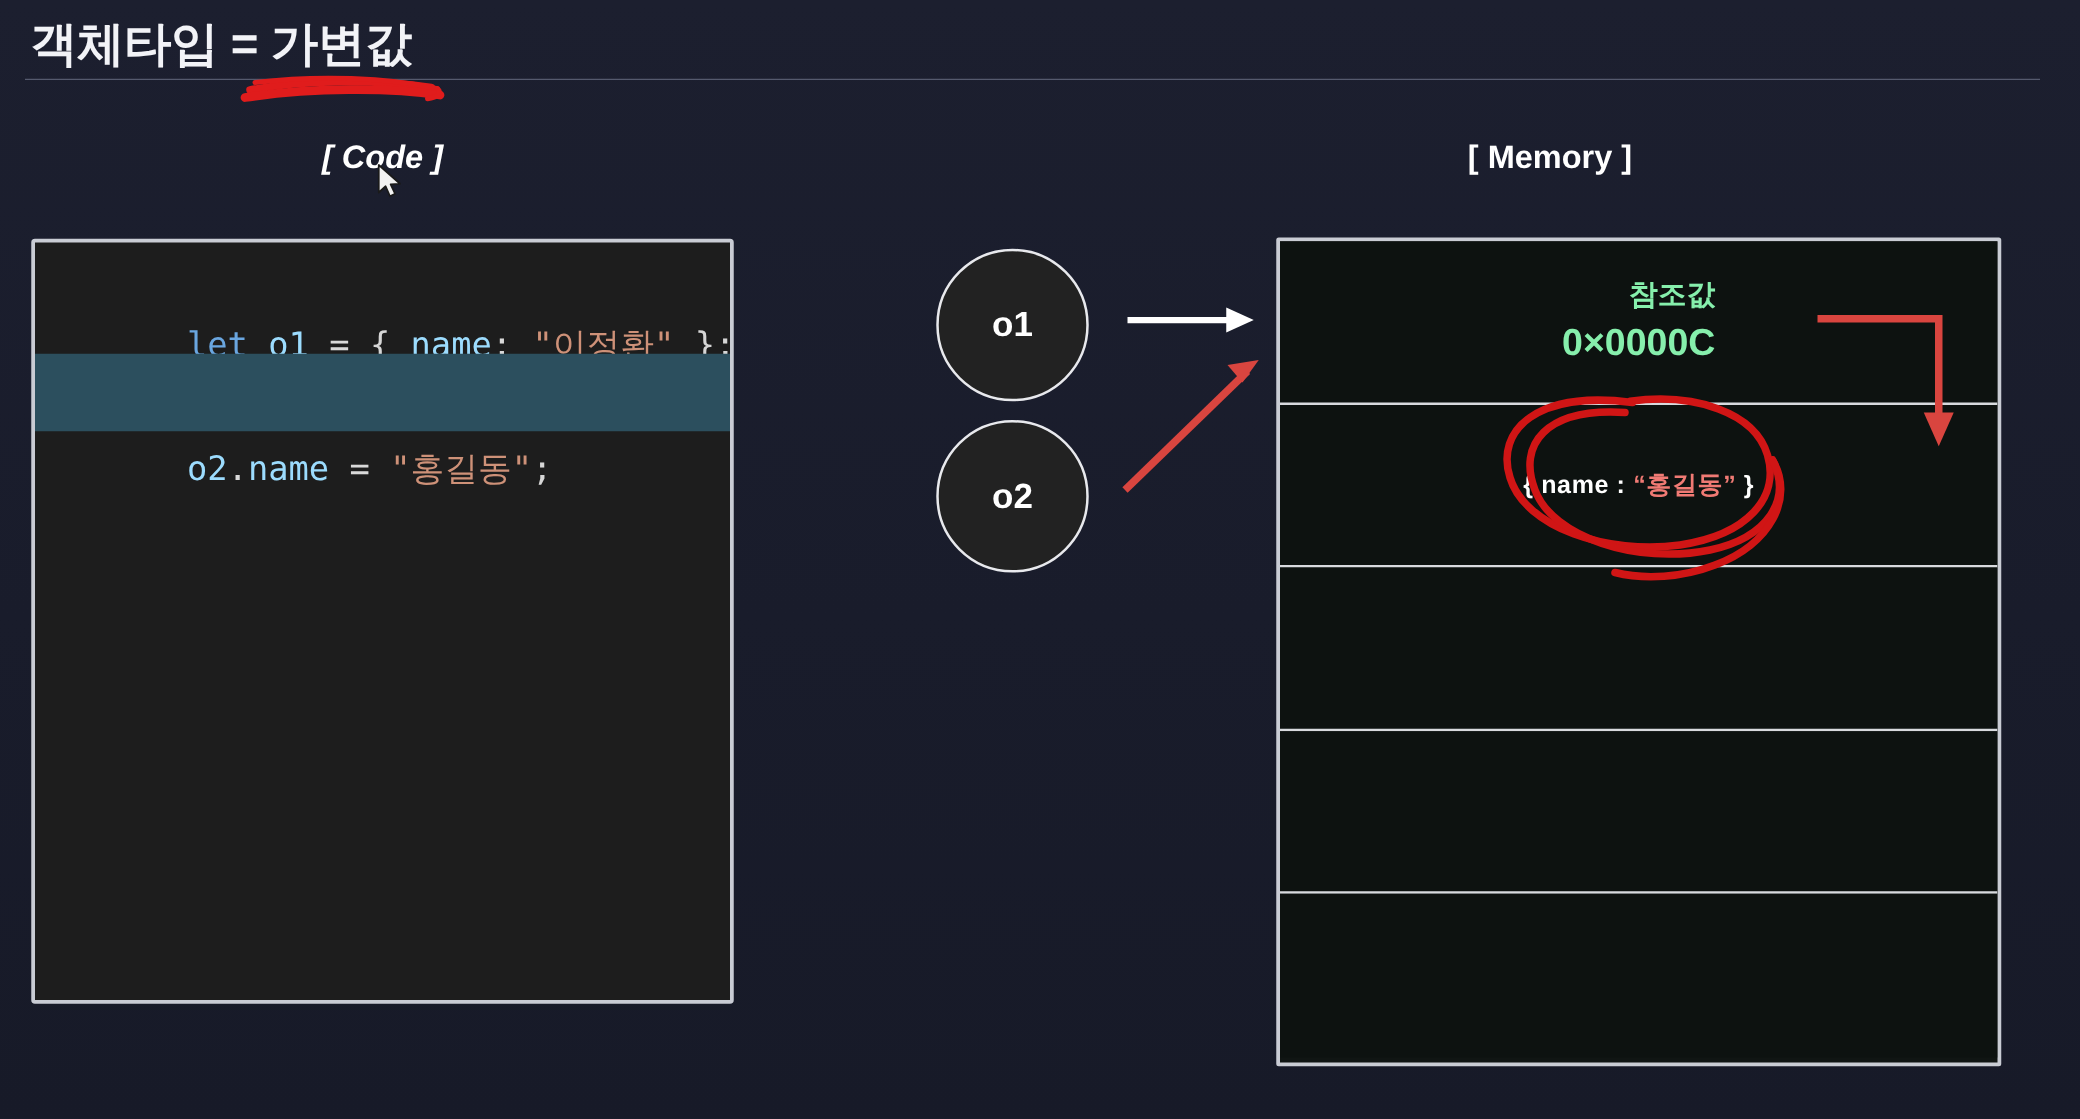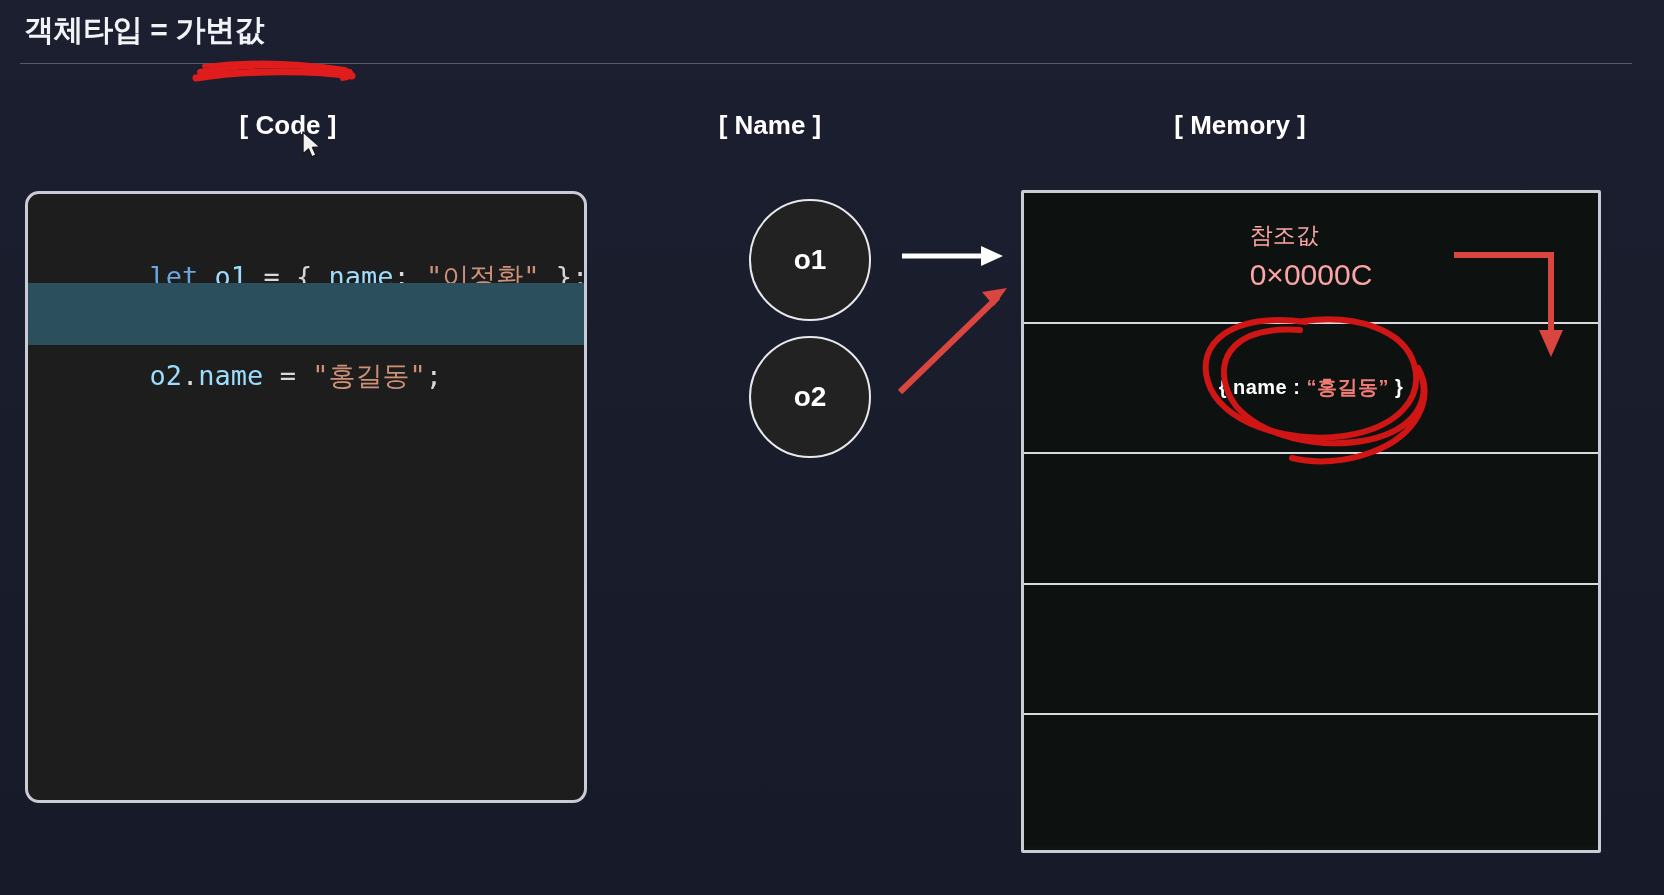--- a/index.html
+++ b/index.html
@@ -12,21 +12,21 @@
   #stage {
     position: relative;
     width: 1664px; height: 895px;
     background: linear-gradient(180deg, #1c1f2f 0%, #191c2b 55%, #171a28 100%);
   }
 
   
   .title {
     position: absolute;
     left: 24px; top: 10px;
-    font-size: 30px;
+    font-size: 38px;
     font-weight: bold;
     color: #f2f3f7;
     letter-spacing: -0.4px;
     white-space: nowrap;
   }
   .hrule {
     position: absolute;
     left: 20px; top: 63px;
     width: 1612px; height: 1px;
     background: #555a6e;
@@ -34,32 +34,32 @@
 
   
   .col-head {
     position: absolute;
     font-size: 26px;
     font-weight: bold;
     color: #ffffff;
     white-space: nowrap;
     text-align: center;
   }
-  #head-code   { left: 128px;  top: 110px; width: 320px; }
+  #head-code   { left: 146px;  top: 110px; width: 320px; font-style: italic; }
   #head-name   { left: 655px;  top: 110px; width: 230px; }
   #head-memory { left: 1120px; top: 110px; width: 240px; }
 
   
   #code-panel {
     position: absolute;
     left: 25px; top: 191px;
     width: 562px; height: 612px;
     background: #1d1d1d;
     border: 3px solid #c9ccd4;
-    border-radius: 14px;
+    border-radius: 3px;
     overflow: hidden;
   }
   .code-line {
     position: relative;
     height: 55px;
     line-height: 55px;
     padding-left: 24px;
     font-family: "DejaVu Sans Mono", monospace;
     font-size: 27px;
     white-space: pre;
@@ -109,24 +109,24 @@
     position: relative;
     height: 130.5px;
     border-bottom: 2px solid #d8dade;
     display: flex;
     align-items: center;
     justify-content: center;
     background: #0d1210;
   }
   .mem-row:last-child { border-bottom: none; }
   .mem-ref {
-    text-align: left;
+    text-align: right;
     line-height: 1.22;
-    font-weight: normal;
-    color: #fca5a5;
+    font-weight: bold;
+    color: #86efac;
   }
   .mem-ref .ref-label { font-size: 23px; display: block; }
   .mem-ref .ref-value { font-size: 30px; display: block; margin-top: 8px; }
   .mem-obj {
     font-size: 20px;
     font-weight: bold;
     color: #ffffff;
     white-space: nowrap;
     letter-spacing: 0.5px;
   }
@@ -142,21 +142,20 @@
 </style>
 </head>
 <body>
 
 <div id="stage">
 
   <div class="title">객체타입 = 가변값</div>
   <div class="hrule"></div>
 
   <div class="col-head" id="head-code">[ Code ]</div>
-  <div class="col-head" id="head-name">[ Name ]</div>
   <div class="col-head" id="head-memory">[ Memory ]</div>
 
   <div id="code-panel">
     <div class="code-line">
       <span class="tok-kw">let</span><span> </span><span class="tok-var">o1</span><span> </span><span class="tok-op">=</span><span> </span><span class="tok-punc">{</span><span> </span><span class="tok-prop">name</span><span class="tok-op">:</span><span> </span><span class="tok-str">"이정환"</span><span> </span><span class="tok-punc">};</span>
     </div>
     <div class="code-line blank"></div>
     <div class="code-line hl">
       <span class="tok-var">o2</span><span class="tok-op">.</span><span class="tok-prop">name</span><span> </span><span class="tok-op">=</span><span> </span><span class="tok-str">"홍길동"</span><span class="tok-punc">;</span>
     </div>

